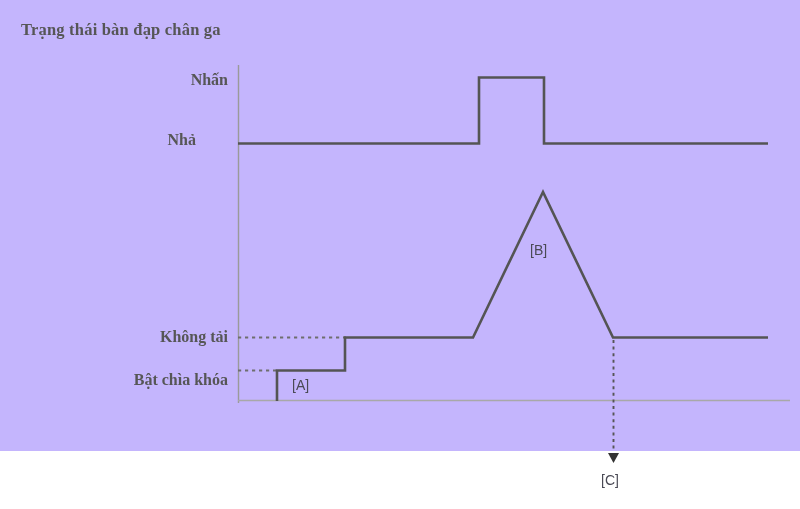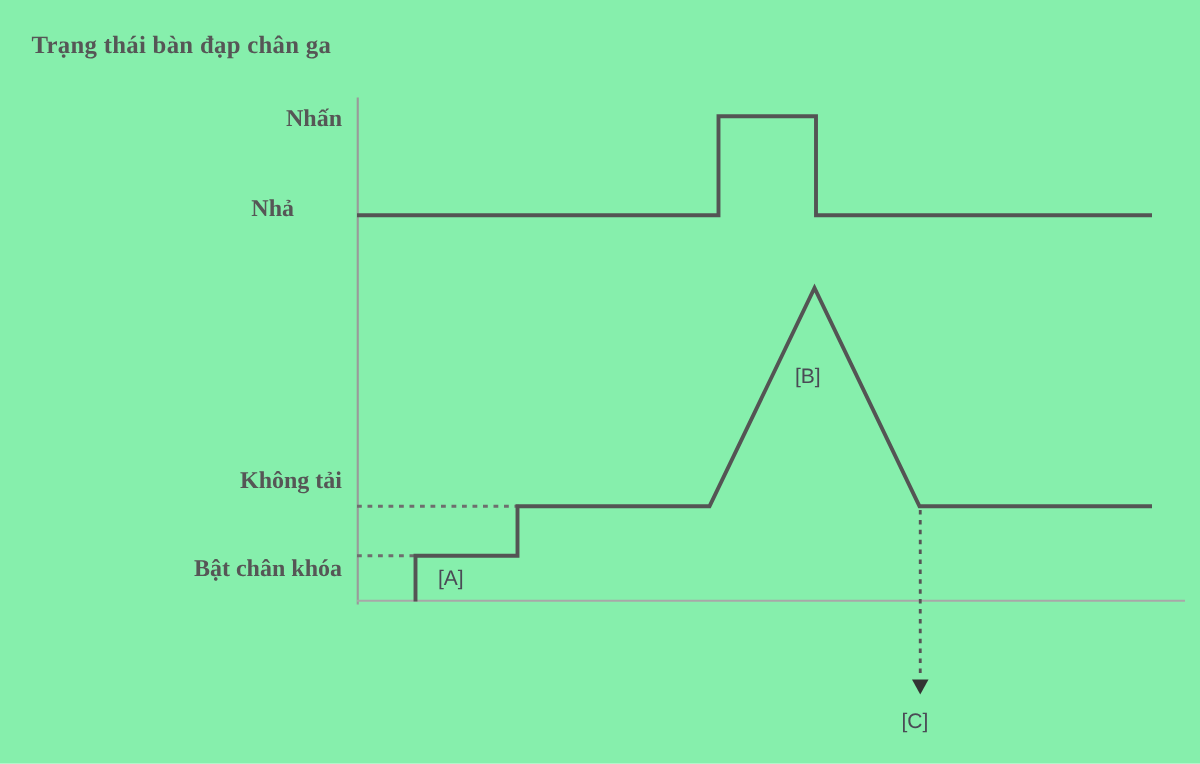--- a/index.html
+++ b/index.html
@@ -11,22 +11,22 @@
   body {
     width: 800px;
     height: 509px;
     overflow: hidden;
     font-family: "Liberation Serif", "DejaVu Serif", serif;
     color: #4a4a4a;
   }
   #figure {
     position: relative;
     width: 800px;
-    height: 509px;
-    background: #86efac;
+    height: 451px;
+    background: #c4b5fd;
   }
   #chart-title {
     position: absolute;
     left: 21px;
     top: 20px;
     font-family: "Liberation Serif", "DejaVu Serif", serif;
     font-weight: bold;
     font-size: 16.5px;
     letter-spacing: 0.2px;
     color: #565656;
@@ -36,21 +36,21 @@
     position: absolute;
     font-family: "Liberation Serif", "DejaVu Serif", serif;
     font-weight: bold;
     font-size: 16px;
     color: #565656;
     white-space: nowrap;
     text-align: left;
   }
   #label-nhan  { right: 572px; top: 71px; }
   #label-nha   { right: 604px; top: 131px; }
-  #label-khongtai { right: 572px; top: 312px; }
+  #label-khongtai { right: 572px; top: 328px; }
   #label-batchia  { right: 572px; top: 371px; }
 
   .marker-label {
     position: absolute;
     font-family: "Liberation Sans", "DejaVu Sans", sans-serif;
     font-size: 14px;
     font-weight: normal;
     color: #4a4a55;
     white-space: nowrap;
   }
@@ -72,21 +72,21 @@
 <div id="figure">
 
   <div id="chart-title">Trạng thái bàn đạp chân ga</div>
 
   <div class="axis-label" id="label-nhan">Nhấn</div>
 
   <div class="axis-label" id="label-nha">Nhả</div>
 
   <div class="axis-label" id="label-khongtai">Không tải</div>
 
-  <div class="axis-label" id="label-batchia">Bật chân khóa</div>
+  <div class="axis-label" id="label-batchia">Bật chìa khóa</div>
 
   <svg id="plot-svg" viewBox="0 0 800 509" xmlns="http://www.w3.org/2000/svg">
 
     <line x1="238.5" y1="65" x2="238.5" y2="403" stroke="#9a9a9a" stroke-width="1.4"></line>
 
     <line x1="238" y1="400.5" x2="790" y2="400.5" stroke="#a8a8a8" stroke-width="1.4"></line>
 
     <line x1="238" y1="337.5" x2="346" y2="337.5" stroke="#6e6e6e" stroke-width="2" stroke-dasharray="3.2 3.8"></line>
 
     <line x1="238" y1="370.5" x2="278" y2="370.5" stroke="#6e6e6e" stroke-width="2" stroke-dasharray="3.2 3.8"></line>

